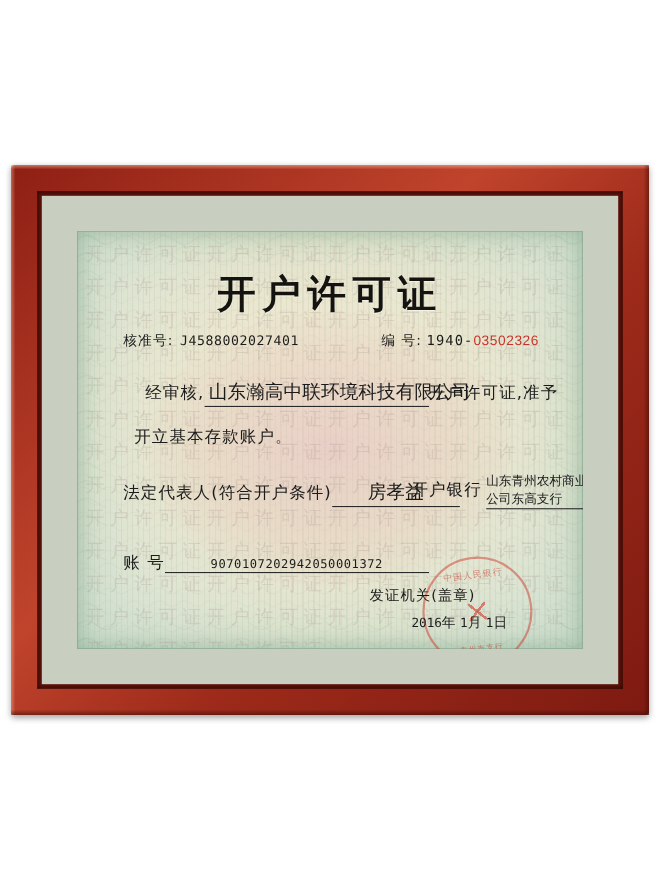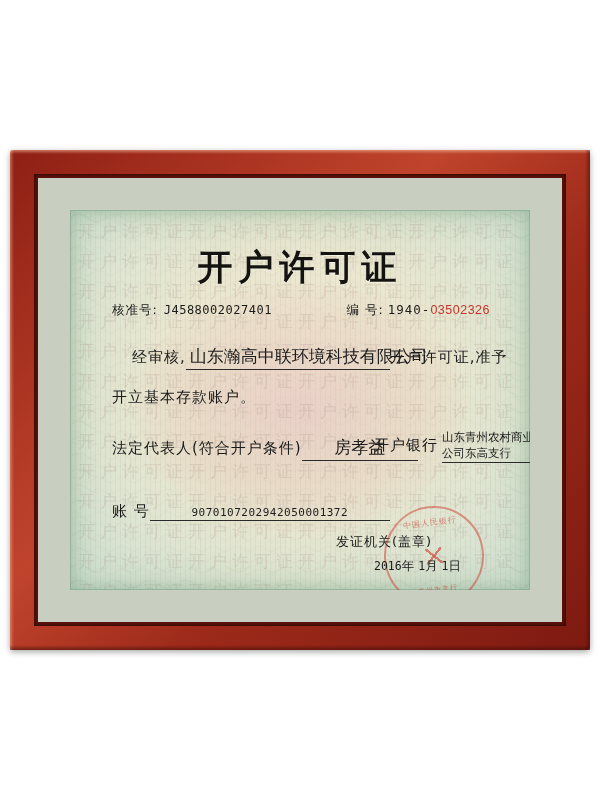--- a/index.html
+++ b/index.html
@@ -183,21 +183,21 @@
     letter-spacing: 0.5px;
   }
 
   .body-line {
     position: absolute;
     font-size: 15px;
     letter-spacing: 1px;
     white-space: nowrap;
   }
   .l1 { left: 62px; top: 135px; }
-  .l2 { left: 42px; top: 178px; }
+  .l2 { left: 52px; top: 178px; }
   .l3 { left: 42px; top: 226px; }
   .l4 { left: 42px; top: 280px; margin-top: 12px; }
 
   .fill {
     display: inline-block;
     border-bottom: 1px solid #2a2a2a;
     text-align: center;
     font-size: 17px;
     font-family: "DejaVu Sans", sans-serif;
     padding: 0 4px 1px 4px;

